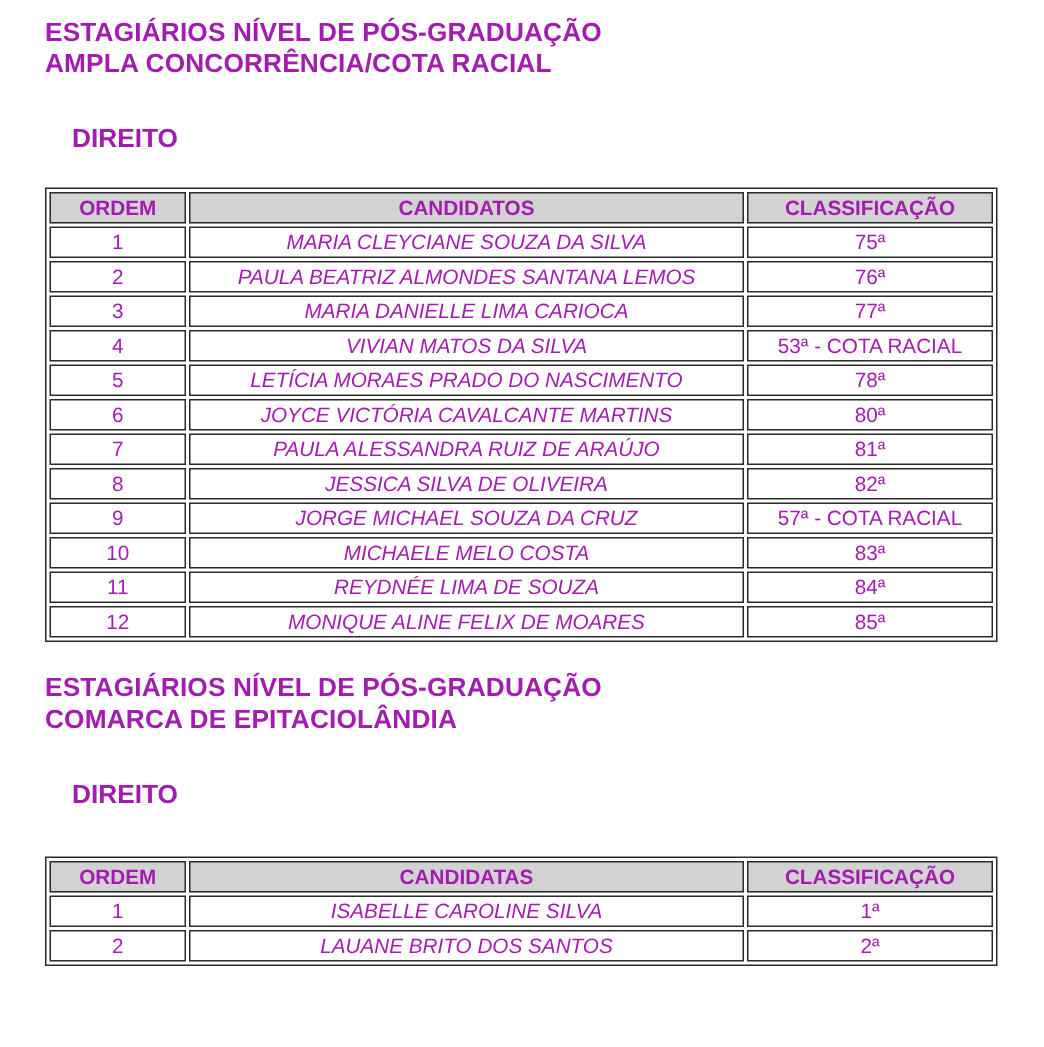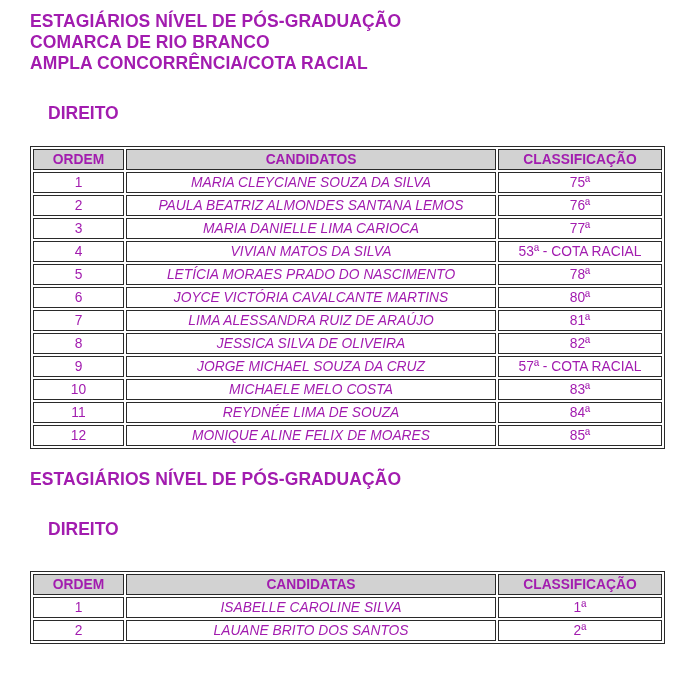--- a/index.html
+++ b/index.html
@@ -63,21 +63,20 @@
   td.cand { text-align: left; padding-left: 7px; font-style: italic; }
 </style>
 </head>
 <body>
 
 <div class="page">
 
   <div class="section sec1">
     <div class="title-block">
       <div class="title-line">ESTAGIÁRIOS NÍVEL DE PÓS-GRADUAÇÃO</div>
-      <div class="title-line">COMARCA DE RIO BRANCO</div>
       <div class="title-line">AMPLA CONCORRÊNCIA/COTA RACIAL</div>
     </div>
     <div class="subtitle">DIREITO</div>
 
     <table class="roster">
       <colgroup>
           <col class="c-ordem">
           <col class="c-cand">
           <col class="c-class">
         </colgroup>
@@ -114,21 +113,21 @@
           <td class="cand">LETÍCIA MORAES PRADO DO NASCIMENTO</td>
           <td>78ª</td>
         </tr>
         <tr>
           <td>6</td>
           <td class="cand">JOYCE VICTÓRIA CAVALCANTE MARTINS</td>
           <td>80ª</td>
         </tr>
         <tr>
           <td>7</td>
-          <td class="cand">LIMA ALESSANDRA RUIZ DE ARAÚJO</td>
+          <td class="cand">PAULA ALESSANDRA RUIZ DE ARAÚJO</td>
           <td>81ª</td>
         </tr>
         <tr>
           <td>8</td>
           <td class="cand">JESSICA SILVA DE OLIVEIRA</td>
           <td>82ª</td>
         </tr>
         <tr>
           <td>9</td>
           <td class="cand">JORGE MICHAEL SOUZA DA CRUZ</td>
@@ -149,20 +148,21 @@
           <td class="cand">MONIQUE ALINE FELIX DE MOARES</td>
           <td>85ª</td>
         </tr>
       </tbody>
     </table>
   </div>
 
   <div class="section sec2">
     <div class="title-block">
       <div class="title-line">ESTAGIÁRIOS NÍVEL DE PÓS-GRADUAÇÃO</div>
+      <div class="title-line">COMARCA DE EPITACIOLÂNDIA</div>
     </div>
     <div class="subtitle">DIREITO</div>
 
     <table class="roster">
       <colgroup>
           <col class="c-ordem">
           <col class="c-cand">
           <col class="c-class">
         </colgroup>
       <thead>

